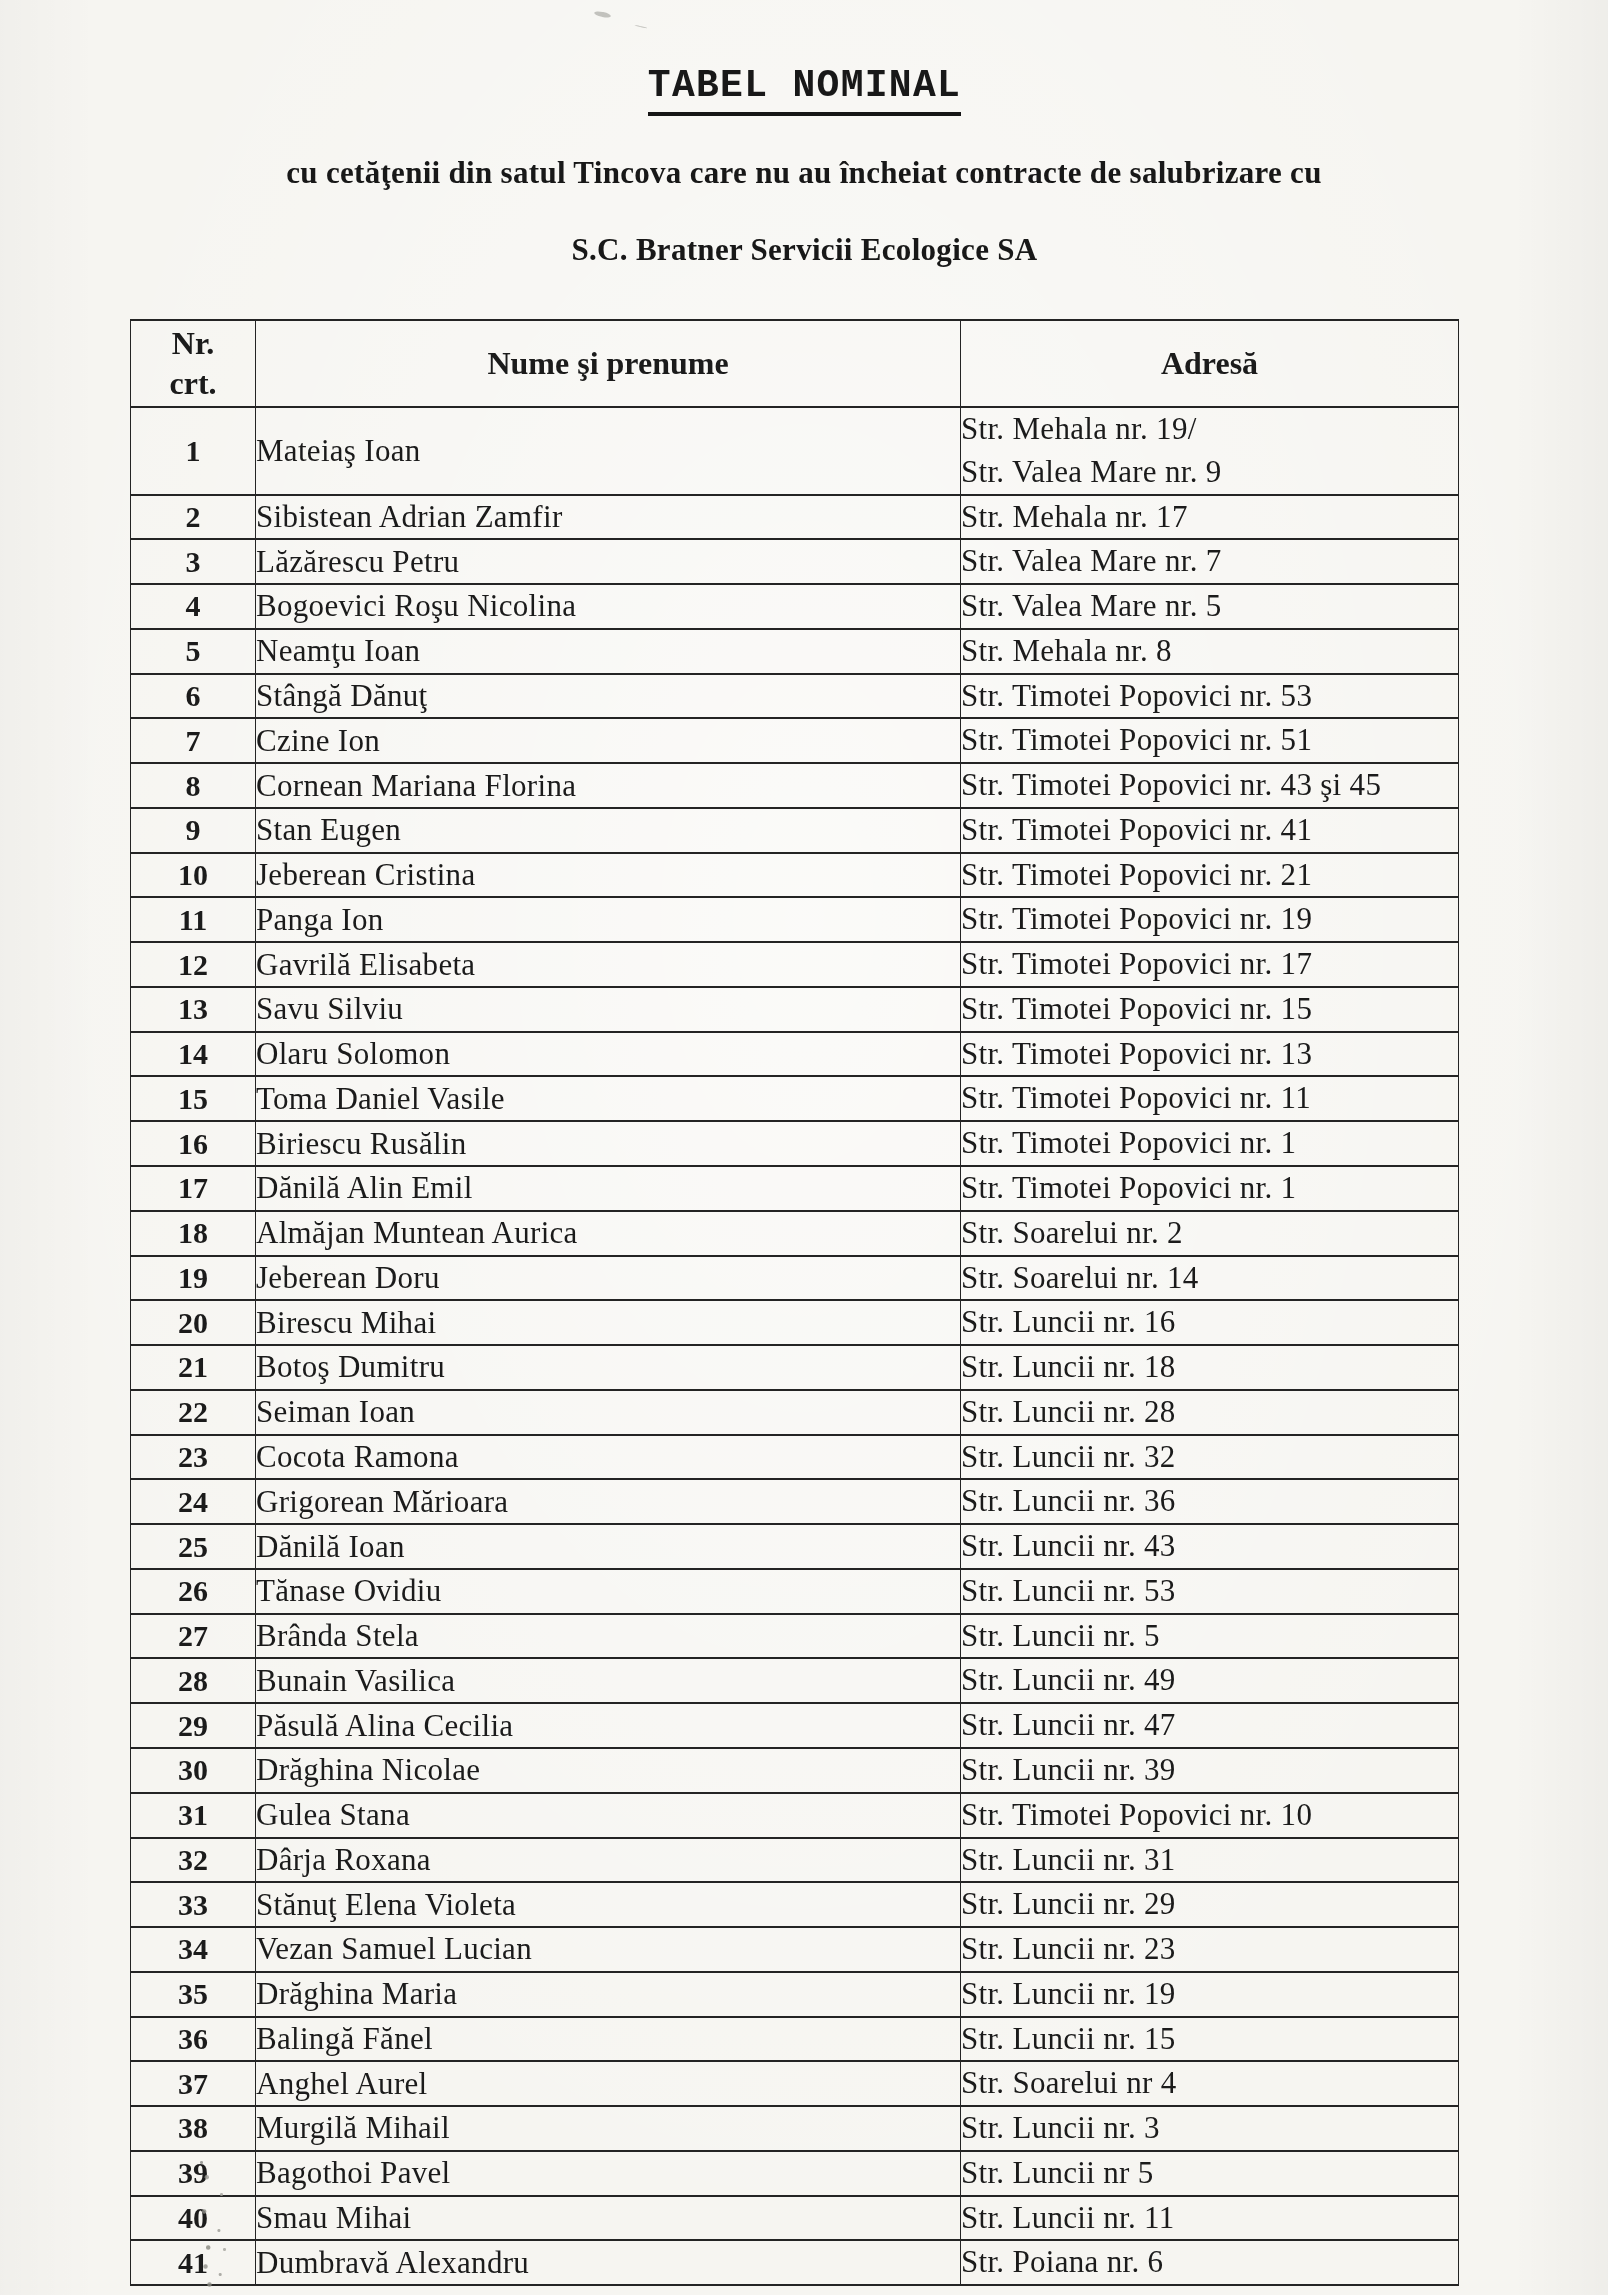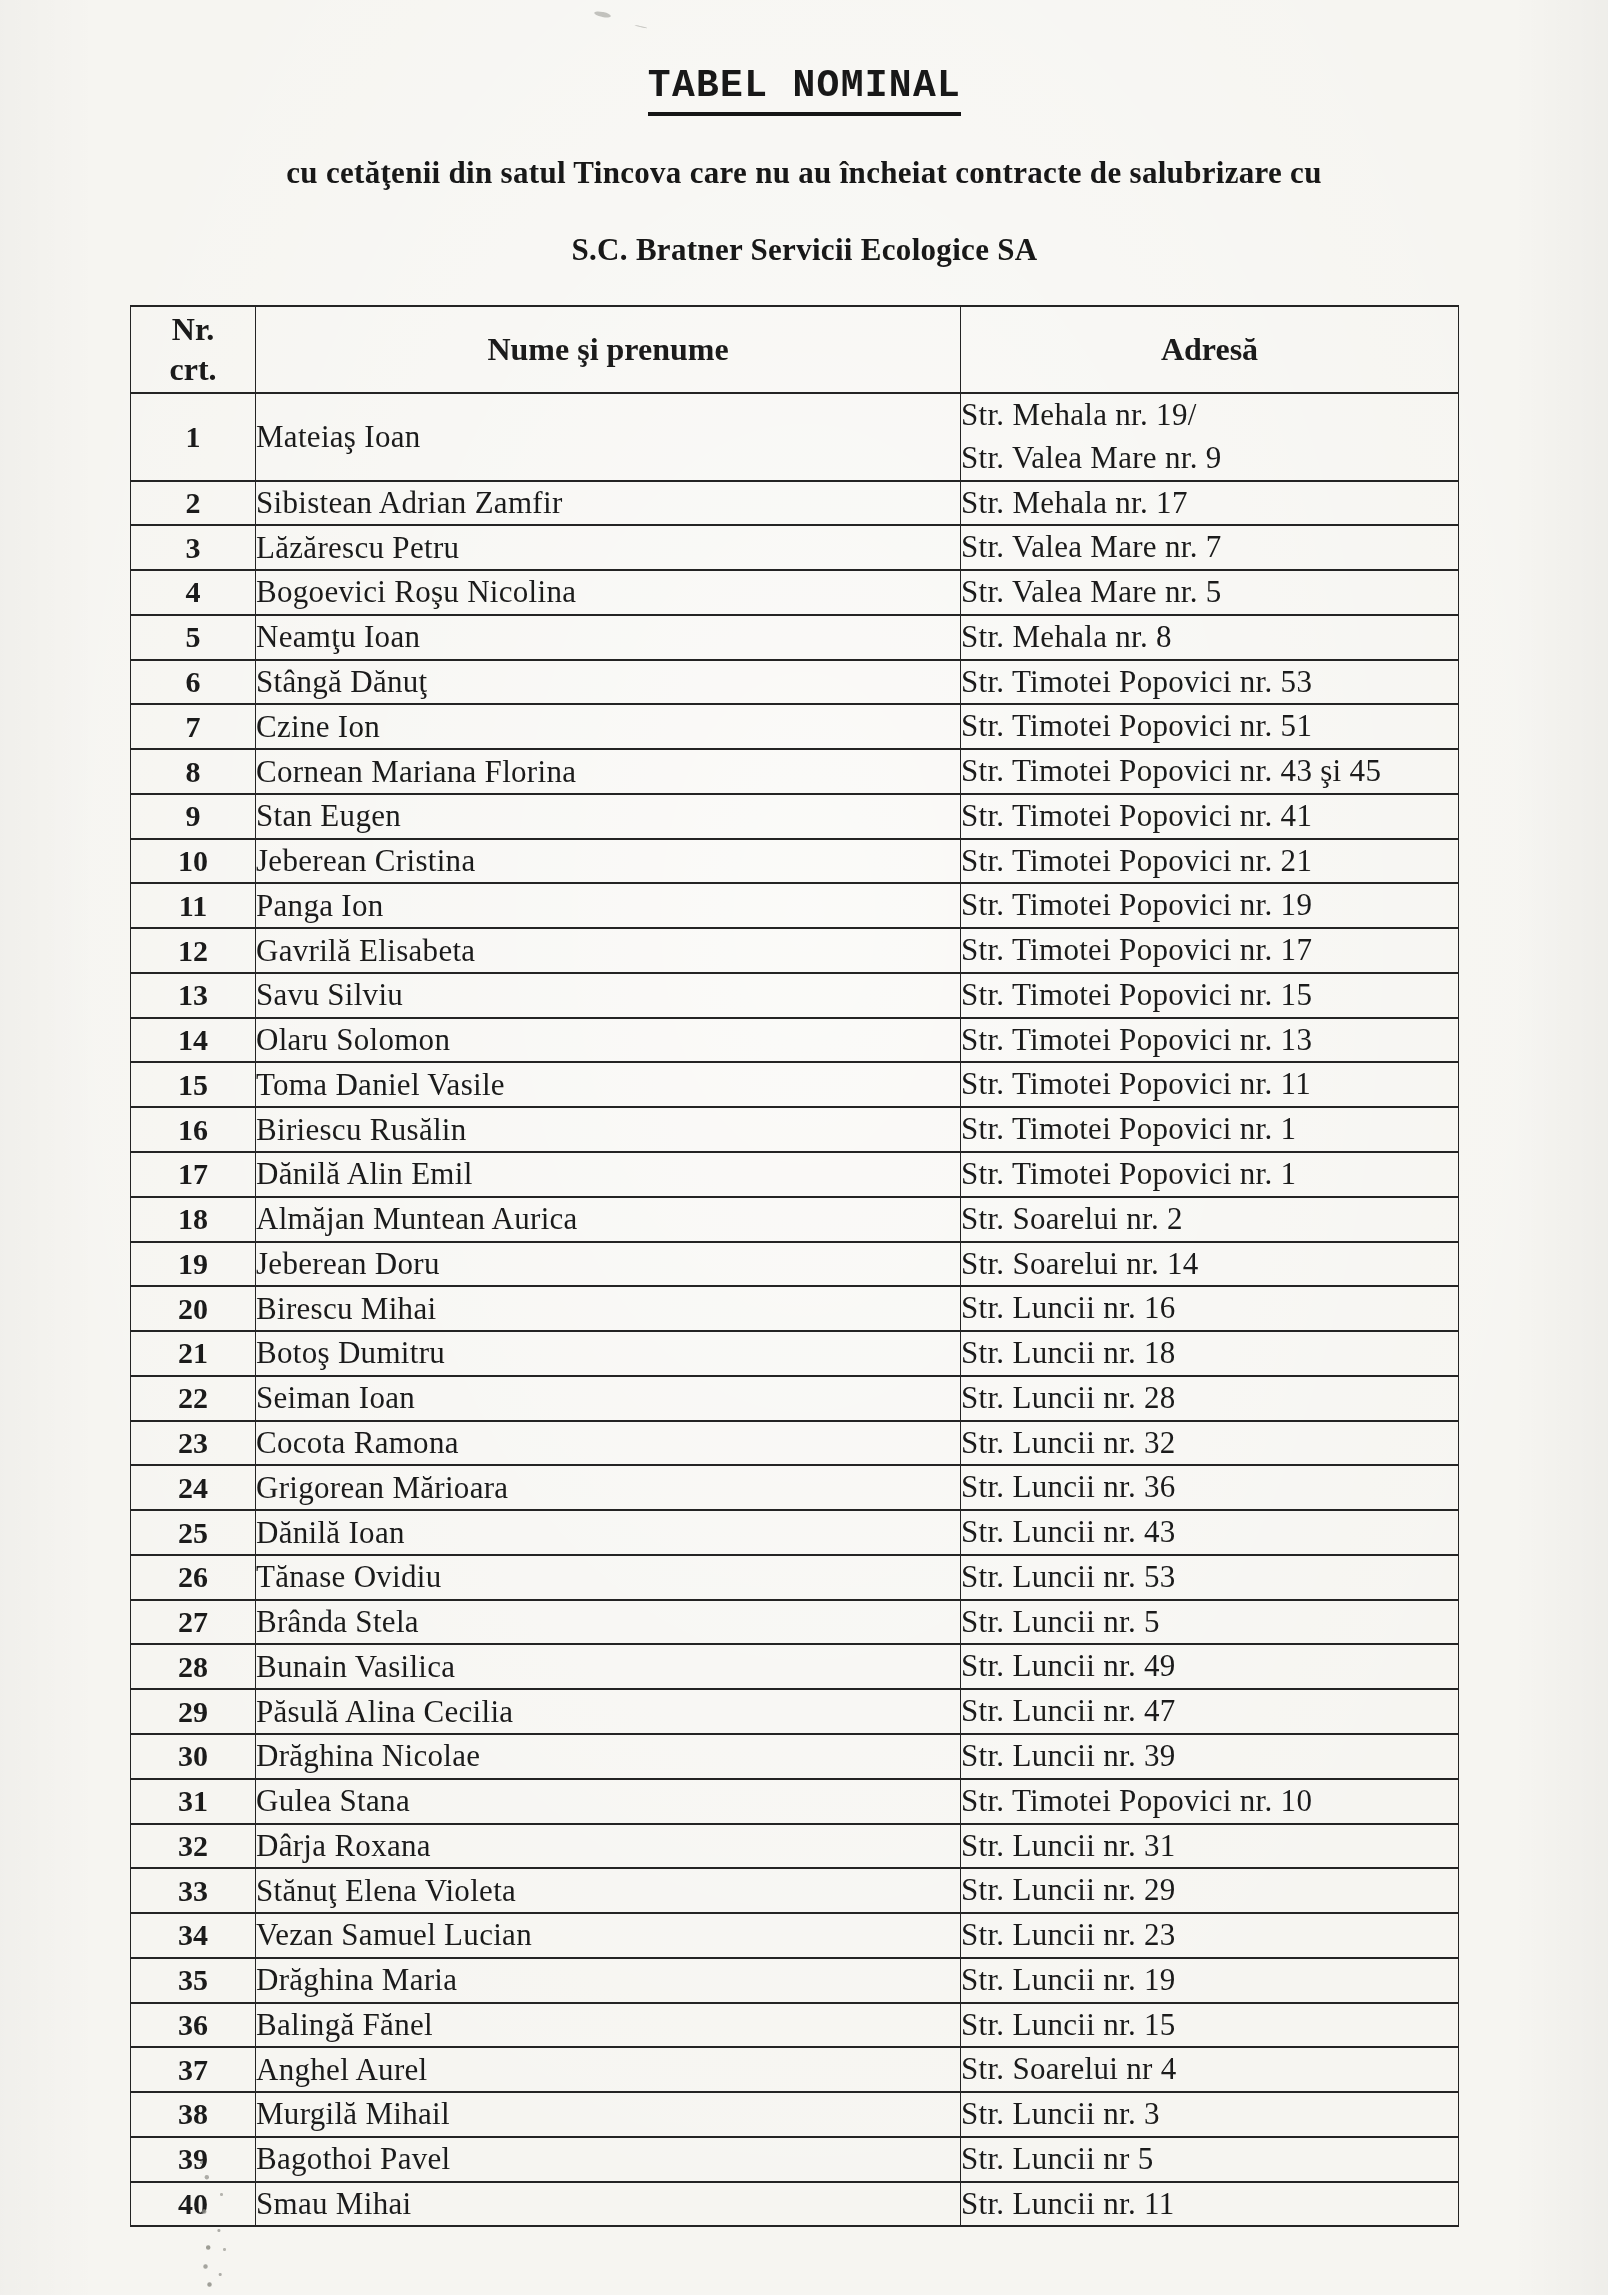--- a/index.html
+++ b/index.html
@@ -48,21 +48,21 @@
     margin: 41px 0 0 0;
     font-size: 31px;
     font-weight: bold;
     letter-spacing: 0.3px;
   }
 
   
   table.nominal {
     position: absolute;
     left: 130px;
-    top: 305px;
+    top: 319px;
     width: 1328px;
     border-collapse: collapse;
     table-layout: fixed;
     font-size: 31px;
     color: #1b1b1b;
   }
   table.nominal col.c1 { width: 125px; }
   table.nominal col.c2 { width: 705px; }
   table.nominal col.c3 { width: 498px; }
 
@@ -399,19 +399,24 @@
       <td class="c-name">Bagothoi Pavel</td>
       <td class="c-addr">Str. Luncii nr 5</td>
     </tr>
 
     <tr>
       <td class="c-nr">40</td>
       <td class="c-name">Smau Mihai</td>
       <td class="c-addr">Str. Luncii nr. 11</td>
     </tr>
 
+    <tr>
+      <td class="c-nr">41</td>
+      <td class="c-name">Dumbravă Alexandru</td>
+      <td class="c-addr">Str. Poiana nr. 6</td>
+    </tr>
   </tbody>
   </table>
 
   <div class="speckles"></div>
   <div class="smudge-top"></div>
 </div>
 
 
 </body></html>

